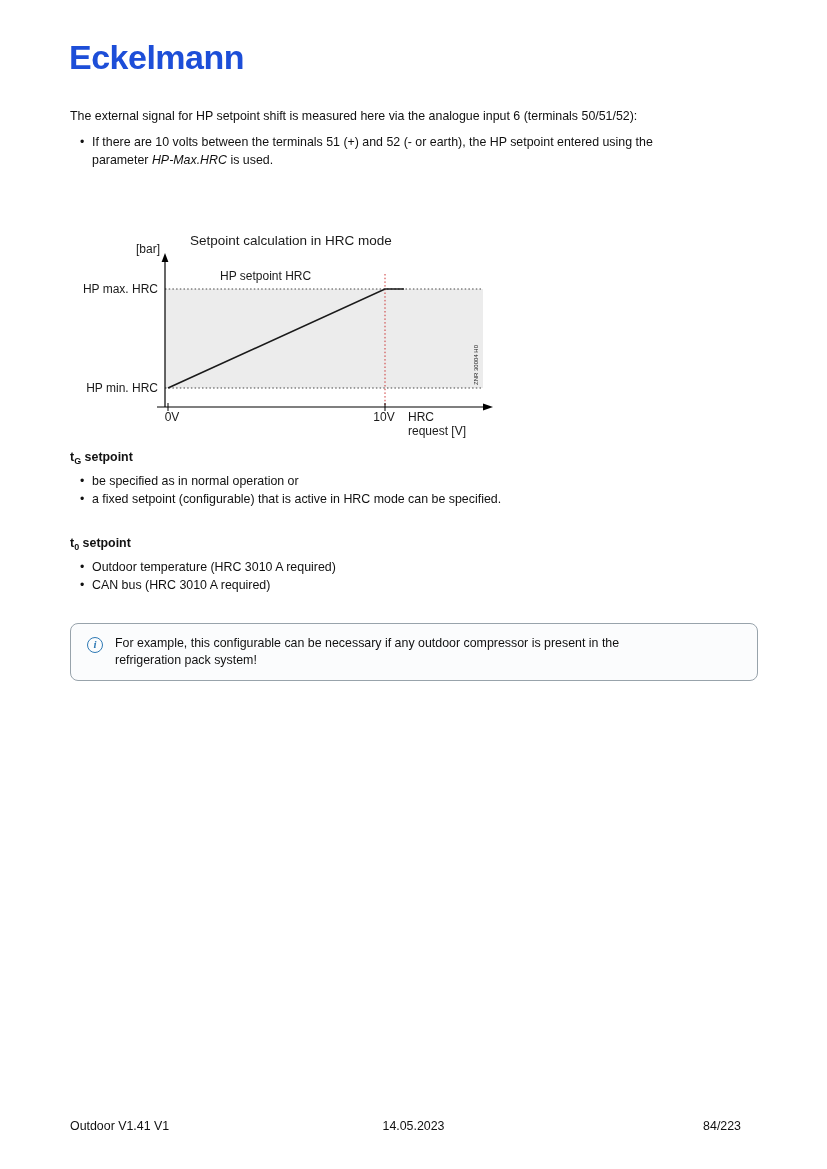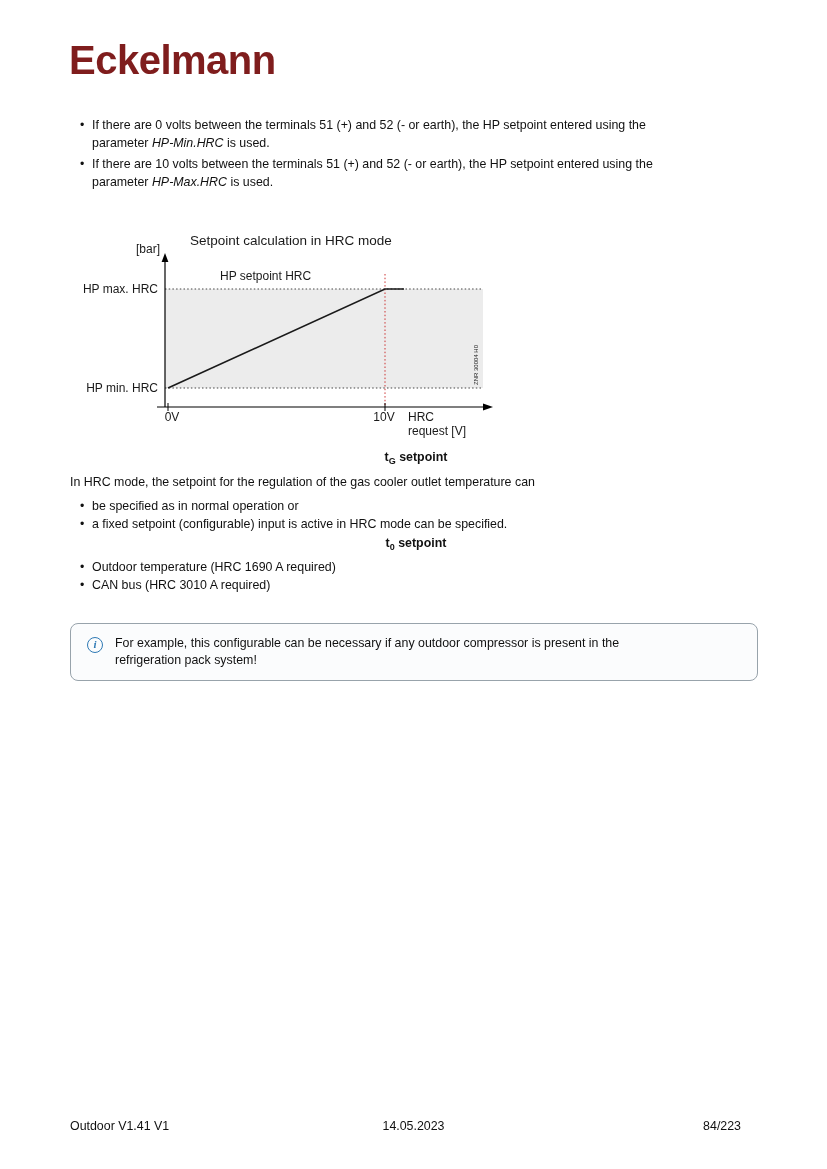--- a/index.html
+++ b/index.html
@@ -6,39 +6,39 @@
   html,body { background:#ffffff; }
   body {
     position:relative;
     width:827px; height:1169px;
     font-family:"Liberation Sans","DejaVu Sans",sans-serif;
     font-size:12.4px; color:#111; overflow:hidden;
   }
 
   .logo {
     position:absolute; left:69px; top:38px;
-    font-size:40px; font-weight:bold; color:#7f1d1d; letter-spacing:-0.5px;
+    font-size:34px; font-weight:bold; color:#1d4ed8; letter-spacing:-0.5px;
   }
 
   .intro { position:absolute; left:70px; top:108px; width:692px; }
   .intro p { line-height:17px; }
 
   ul.bullets { list-style:none; margin-top:9px; }
   ul.bullets li {
     position:relative; padding-left:22px; line-height:17.5px;
     margin-bottom:4px; max-width:632px;
   }
   ul.bullets li::before { content:"•"; position:absolute; left:10px; }
   ul.bullets li em { font-style:italic; }
 
   .figure { position:absolute; left:70px; top:226px; width:440px; height:218px; }
   .figure svg text { font-family:"Liberation Sans","DejaVu Sans",sans-serif; fill:#1a1a1a; }
 
   section.sec { position:absolute; left:70px; width:692px; }
-  section.sec h3 { font-size:12.4px; font-weight:bold;text-align:center; }
+  section.sec h3 { font-size:12.4px; font-weight:bold; }
   section.sec h3 sub { font-size:9px; }
   section.sec p.lead { margin-top:8px; line-height:17px; }
   section.sec ul.bullets { margin-top:7px; }
   section.sec ul.bullets li { margin-bottom:1px; line-height:16.5px; }
 
   .note {
     position:absolute; left:70px; top:623px; width:688px; min-height:58px;
     border:1px solid #98a3ab; border-radius:8px; background:#fbfcfd;
     padding:11px 18px 11px 44px;
   }
@@ -57,22 +57,22 @@
   .footer .f-right { position:absolute; right:16px; }
 </style>
 </head>
 <body>
 
 <div class="page">
 
   <div class="logo">Eckelmann</div>
 
   <div class="intro">
+    <p>The external signal for HP setpoint shift is measured here via the analogue input 6 (terminals 50/51/52):</p>
     <ul class="bullets">
-      <li><span>If there are 0 volts between the terminals 51 (+) and 52 (- or earth), the HP setpoint entered using the parameter </span><em>HP-Min.HRC</em><span> is used.</span></li>
       <li><span>If there are 10 volts between the terminals 51 (+) and 52 (- or earth), the HP setpoint entered using the parameter </span><em>HP-Max.HRC</em><span> is used.</span></li>
     </ul>
   </div>
 
   <div class="figure">
     <svg width="440" height="218" viewBox="0 0 440 218">
 
       <rect x="95" y="63" width="318" height="99" fill="#ececec"></rect>
 
       <line x1="95" y1="63" x2="413" y2="63" stroke="#444" stroke-width="1" stroke-dasharray="1.5 2.2"></line>
@@ -99,31 +99,30 @@
       <text x="102" y="195" font-size="12" text-anchor="middle">0V</text>
       <text x="314" y="195" font-size="12" text-anchor="middle">10V</text>
       <text x="338" y="195" font-size="12">HRC</text>
       <text x="338" y="209" font-size="12">request [V]</text>
       <text x="408" y="159" font-size="6" fill="#666" transform="rotate(-90 408 159)">ZNR 30004 H0</text>
     </svg>
   </div>
 
   <section class="sec" style="top:450px">
     <h3><span>t</span><sub>G</sub><span> setpoint</span></h3>
-    <p class="lead">In HRC mode, the setpoint for the regulation of the gas cooler outlet temperature can</p>
     <ul class="bullets">
       <li><span>be specified as in normal operation or</span></li>
-      <li><span>a fixed setpoint (configurable) input is active in HRC mode can be specified.</span></li>
+      <li><span>a fixed setpoint (configurable) that is active in HRC mode can be specified.</span></li>
     </ul>
   </section>
 
   <section class="sec" style="top:536px">
     <h3><span>t</span><sub>0</sub><span> setpoint</span></h3>
     <ul class="bullets">
-      <li><span>Outdoor temperature (HRC 1690 A required)</span></li>
+      <li><span>Outdoor temperature (HRC 3010 A required)</span></li>
       <li><span>CAN bus (HRC 3010 A required)</span></li>
     </ul>
   </section>
 
   <div class="note">
     <span class="info-icon">i</span>
     <p>For example, this configurable can be necessary if any outdoor compressor is present in the refrigeration pack system!</p>
   </div>
 
   <div class="footer">

